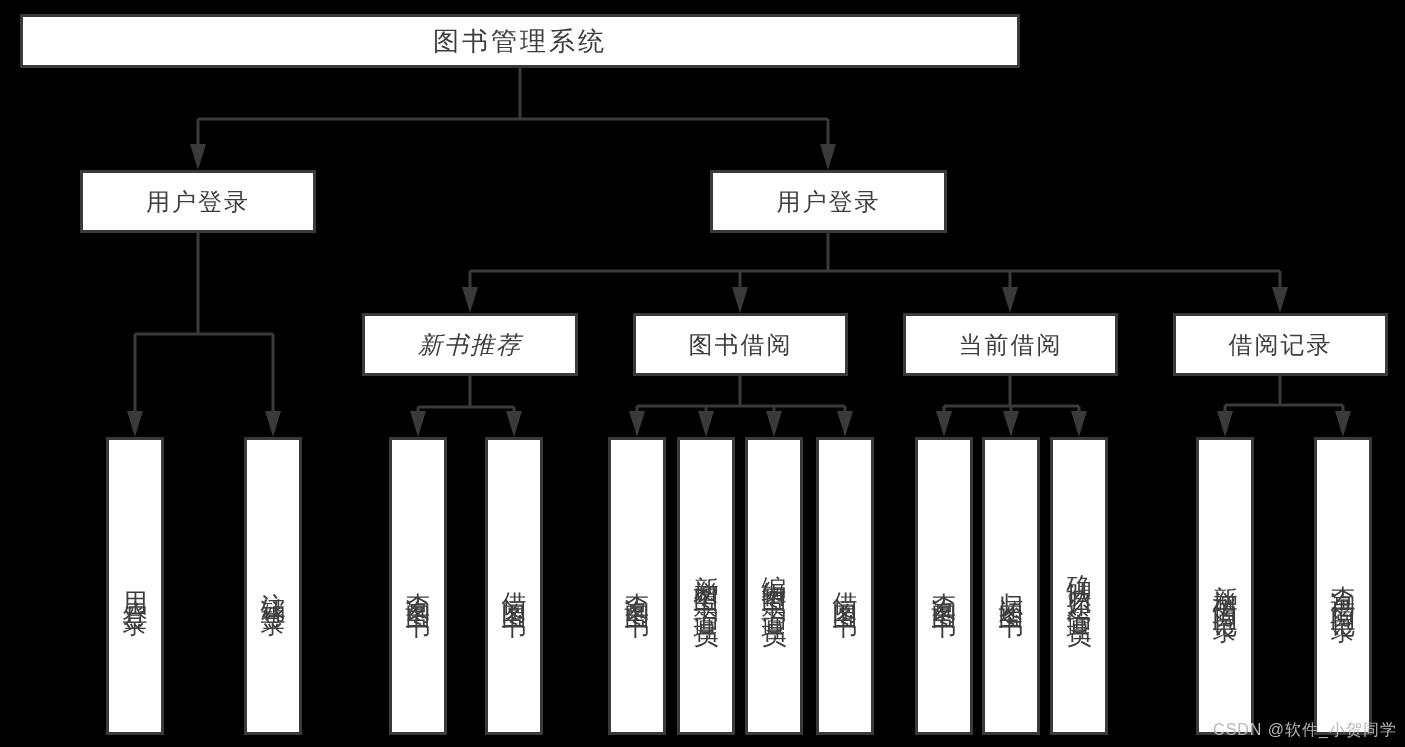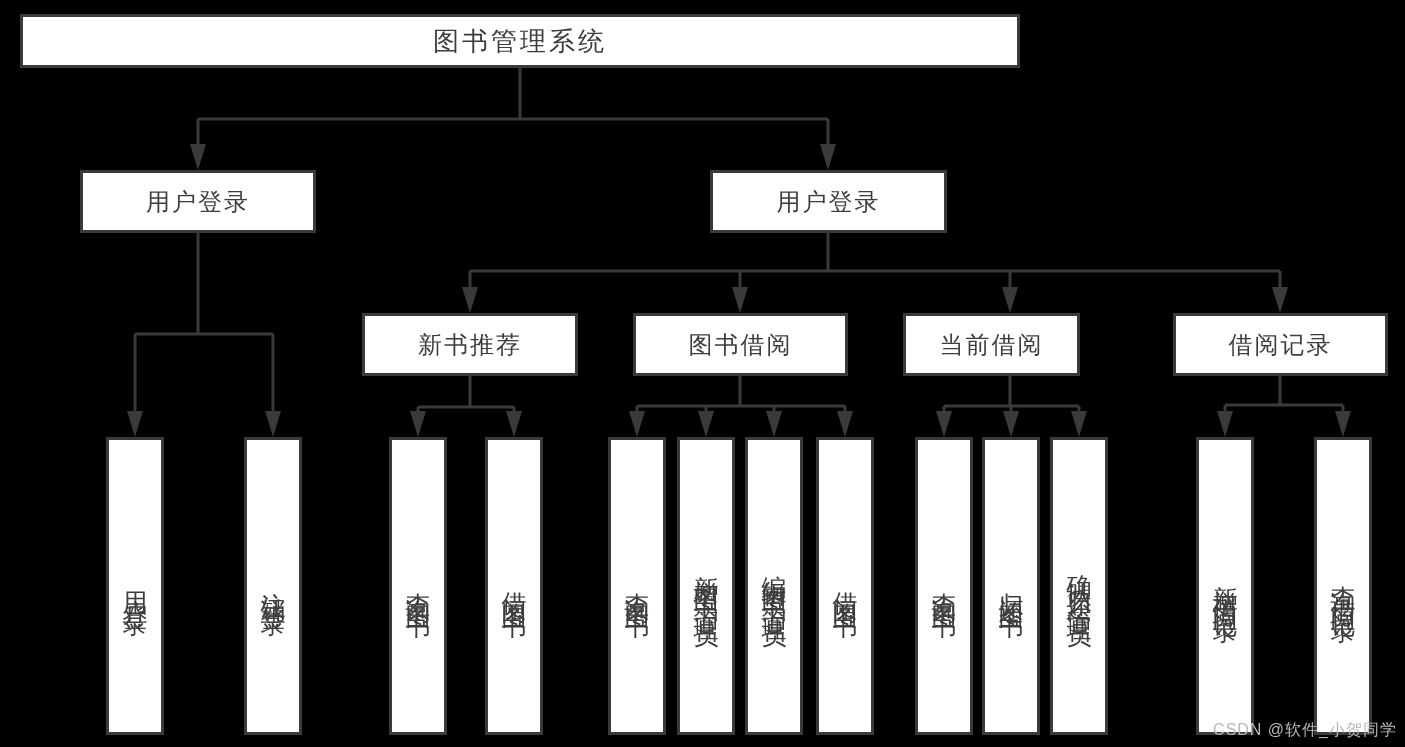--- a/index.html
+++ b/index.html
@@ -115,27 +115,27 @@
     <span>图书管理系统</span>
   </div>
 
   <div class="node h-box" style="left:80px; top:170px; width:236px; height:63px;">
     <span>用户登录</span>
   </div>
   <div class="node h-box" style="left:710px; top:170px; width:237px; height:63px;">
     <span>用户登录</span>
   </div>
 
-  <div class="node h-box" style="left:362px; top:313px; width:216px; height:63px;">
+  <div class="node h-box" style="left:362px; top:313px; width:216px; height:63px;font-style:italic;">
     <span>新书推荐</span>
   </div>
   <div class="node h-box" style="left:633px; top:313px; width:215px; height:63px;">
     <span>图书借阅</span>
   </div>
-  <div class="node h-box" style="left:903px; top:313px; width:177px; height:63px;">
+  <div class="node h-box" style="left:903px; top:313px; width:215px; height:63px;">
     <span>当前借阅</span>
   </div>
   <div class="node h-box" style="left:1173px; top:313px; width:215px; height:63px;align-items:center;">
     <span>借阅记录</span>
   </div>
 
   <div class="node leaf" style="left:106px; top:437px; width:58px; height:298px;">
     <span>用户登录</span>
   </div>
   <div class="node leaf" style="left:244px; top:437px; width:58px; height:298px;">

